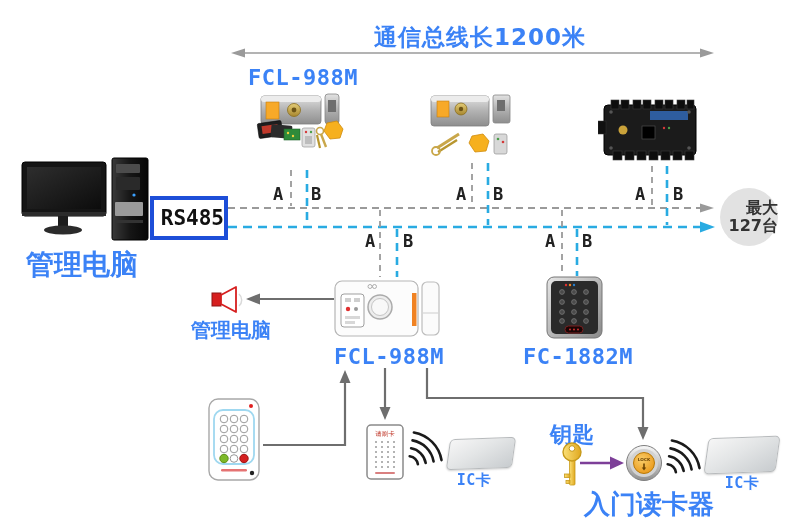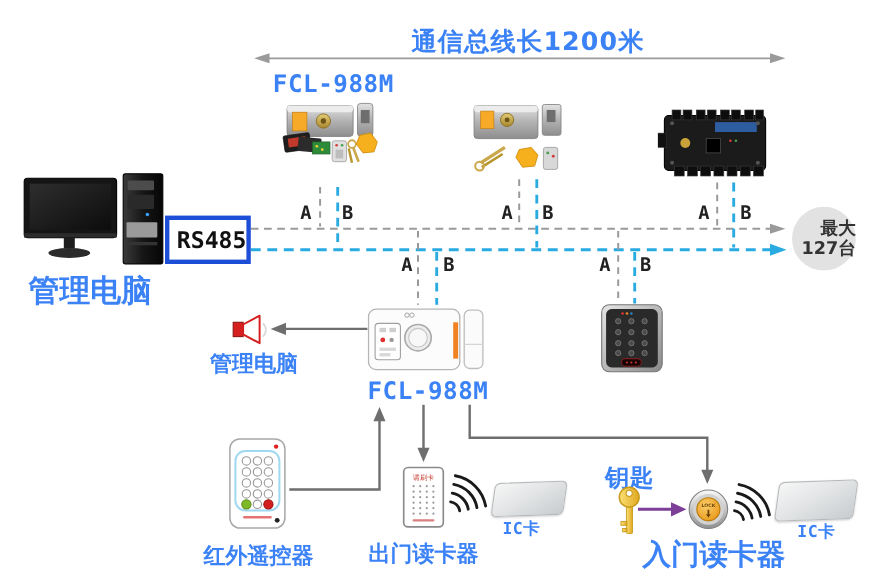--- a/index.html
+++ b/index.html
@@ -119,22 +119,21 @@
   <span class="ab" style="left:640px;top:186px">A</span>
   <span class="ab" style="left:678px;top:186px">B</span>
   <span class="ab" style="left:370px;top:233px">A</span>
   <span class="ab" style="left:408px;top:233px">B</span>
   <span class="ab" style="left:550px;top:233px">A</span>
   <span class="ab" style="left:587px;top:233px">B</span>
 
   <div class="lbl cjk" style="left:82px;top:246px;font-size:28px">管理电脑</div>
   <div class="lbl cjk" style="left:231px;top:317px;font-size:20px">管理电脑</div>
   <div class="lbl model" style="left:389px;top:344px;font-size:22px">FCL-988M</div>
-  <div class="lbl cjk" style="left:235px;top:492px;font-size:20px">红外遥控器</div>
-  <div class="lbl cjk" style="left:385px;top:490px;font-size:20px">出门读卡器</div>
+  <div class="lbl model" style="left:578px;top:344px;font-size:22px">FC-1882M</div>
   <div class="lbl model" style="left:474px;top:471px;font-size:15px">IC卡</div>
   <div class="lbl cjk" style="left:572px;top:420px;font-size:22px">钥匙</div>
   <div class="lbl cjk" style="left:649px;top:487px;font-size:26px">入门读卡器</div>
   <div class="lbl model" style="left:742px;top:474px;font-size:15px">IC卡</div>
 
   <svg class="abs" style="left:20px;top:156px" width="132" height="90" viewBox="0 0 132 90">
     <defs>
       <linearGradient id="twr" x1="0" y1="0" x2="1" y2="0">
         <stop offset="0" stop-color="#3a3a3a"></stop>
           <stop offset=".5" stop-color="#161616"></stop>

